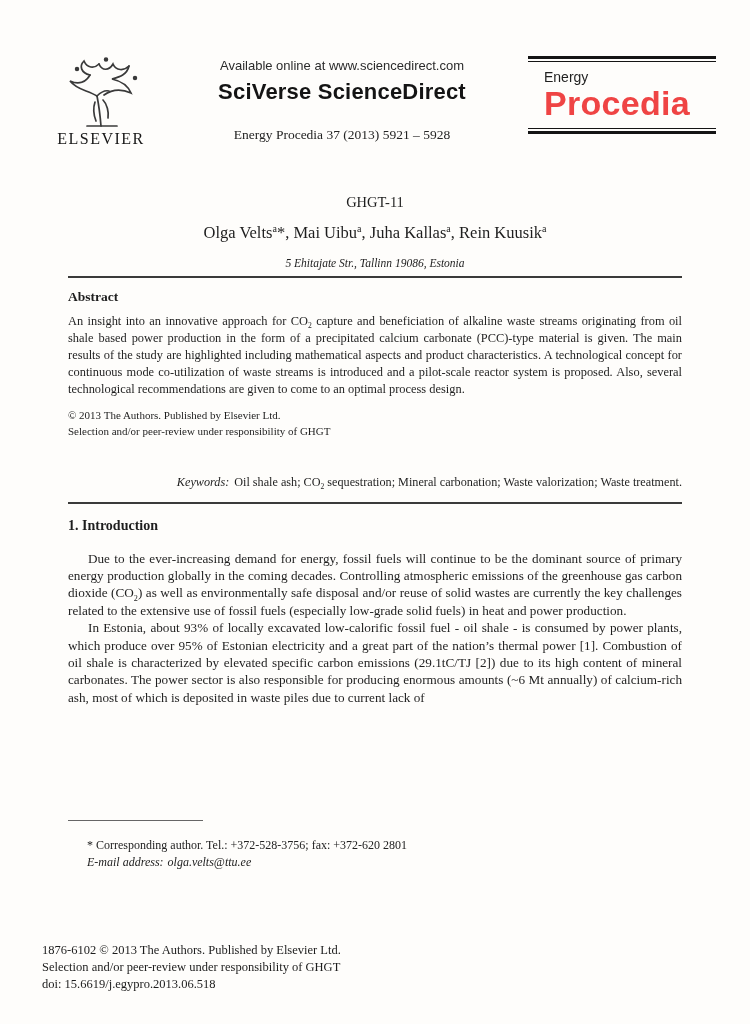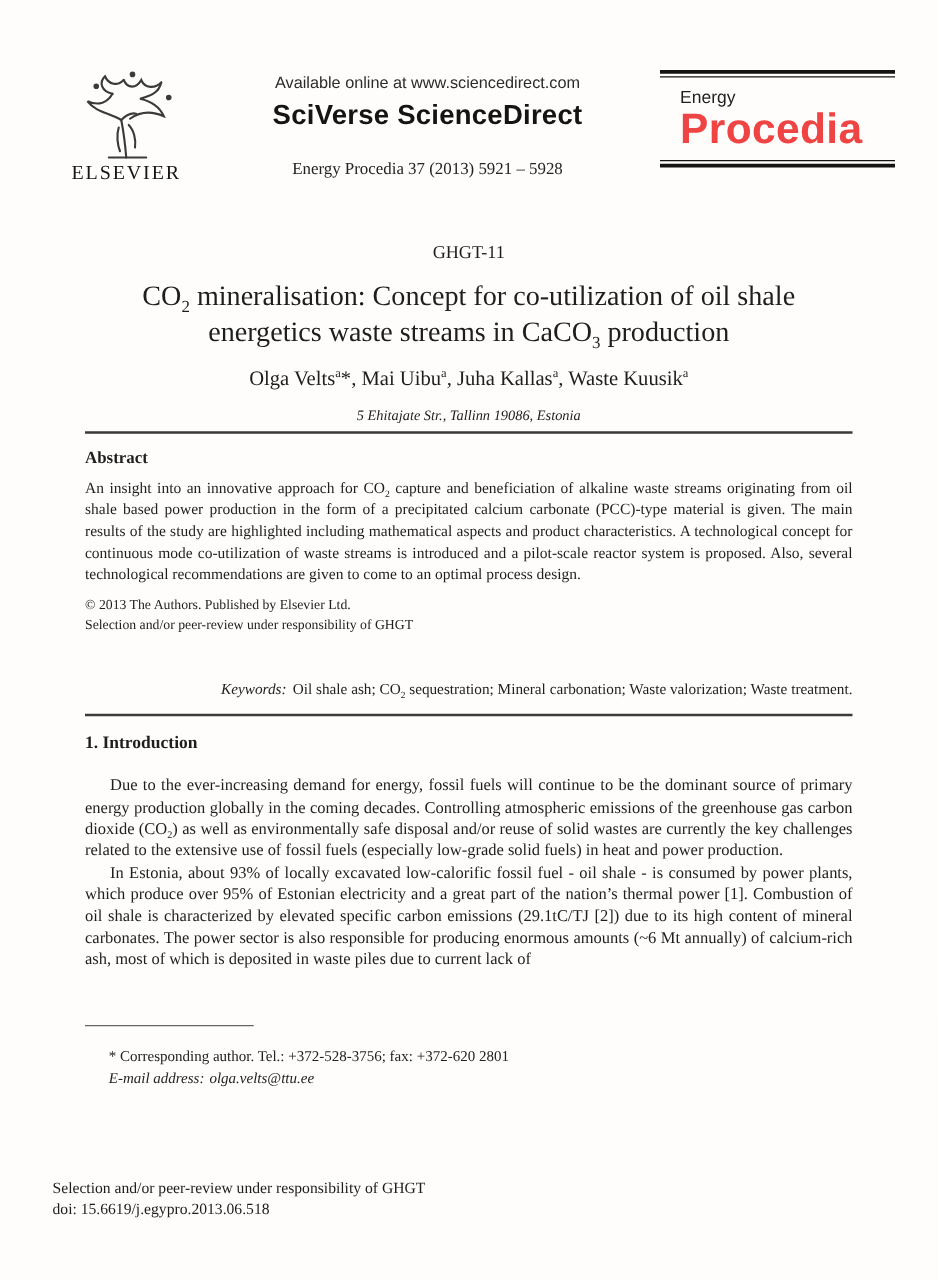--- a/index.html
+++ b/index.html
@@ -99,23 +99,22 @@
         <div class="proc-energy">Energy</div>
         <div class="proc-title">Procedia</div>
       </div>
       <div class="rule-thin-b"></div>
       <div class="rule-thick-b"></div>
     </div>
   </div>
 
   <div class="conference">GHGT-11</div>
 
-  <h1 class="paper-title"><span>CO</span><sub>2</sub><span> mineralisation: Concept for co-utilization of oil shale energetics waste streams in CaCO</span><sub>3</sub><span> production</span></h1>
 
-  <div class="authors"><span><span>Olga Velts</span><sup>a</sup><span>*, </span></span><span><span>Mai Uibu</span><sup>a</sup><span>, </span></span><span><span>Juha Kallas</span><sup>a</sup><span>, </span></span><span><span>Waste Kuusik</span><sup>a</sup><span></span></span></div>
+  <div class="authors"><span><span>Olga Velts</span><sup>a</sup><span>*, </span></span><span><span>Mai Uibu</span><sup>a</sup><span>, </span></span><span><span>Juha Kallas</span><sup>a</sup><span>, </span></span><span><span>Rein Kuusik</span><sup>a</sup><span></span></span></div>
 
   <div class="affiliation">
     <div>5 Ehitajate Str., Tallinn 19086, Estonia</div>
   </div>
 
   <hr class="hrule">
 
   <div class="abs-head">Abstract</div>
   <p class="abs-body"><span>An insight into an innovative approach for CO</span><sub>2</sub><span> capture and beneficiation of alkaline waste streams originating from oil shale based power production in the form of a precipitated calcium carbonate (PCC)-type material is given. The main results of the study are highlighted including mathematical aspects and product characteristics. A technological concept for continuous mode co-utilization of waste streams is introduced and a pilot-scale reactor system is proposed. Also, several technological recommendations are given to come to an optimal process design.</span></p>
 
@@ -135,17 +134,18 @@
     <p>In Estonia, about 93% of locally excavated low-calorific fossil fuel - oil shale - is consumed by power plants, which produce over 95% of Estonian electricity and a great part of the nation’s thermal power [1]. Combustion of oil shale is characterized by elevated specific carbon emissions (29.1tC/TJ [2]) due to its high content of mineral carbonates. The power sector is also responsible for producing enormous amounts (~6 Mt annually) of calcium-rich ash, most of which is deposited in waste piles due to current lack of</p>
   </div>
 
   <div class="footnote">
     <hr class="fn-rule">
     <div class="fn-line">* Corresponding author. Tel.: +372-528-3756; fax: +372-620 2801</div>
     <div class="fn-line"><span class="fn-email-label">E-mail address:</span><span class="fn-email">olga.velts@ttu.ee</span></div>
   </div>
 
   <div class="page-footer">
+    <div>1876-6102 © 2013 The Authors. Published by Elsevier Ltd.</div>
     <div>Selection and/or peer-review under responsibility of GHGT</div>
     <div>doi: 15.6619/j.egypro.2013.06.518</div>
   </div>
 
 </div>
 
 </body></html>

